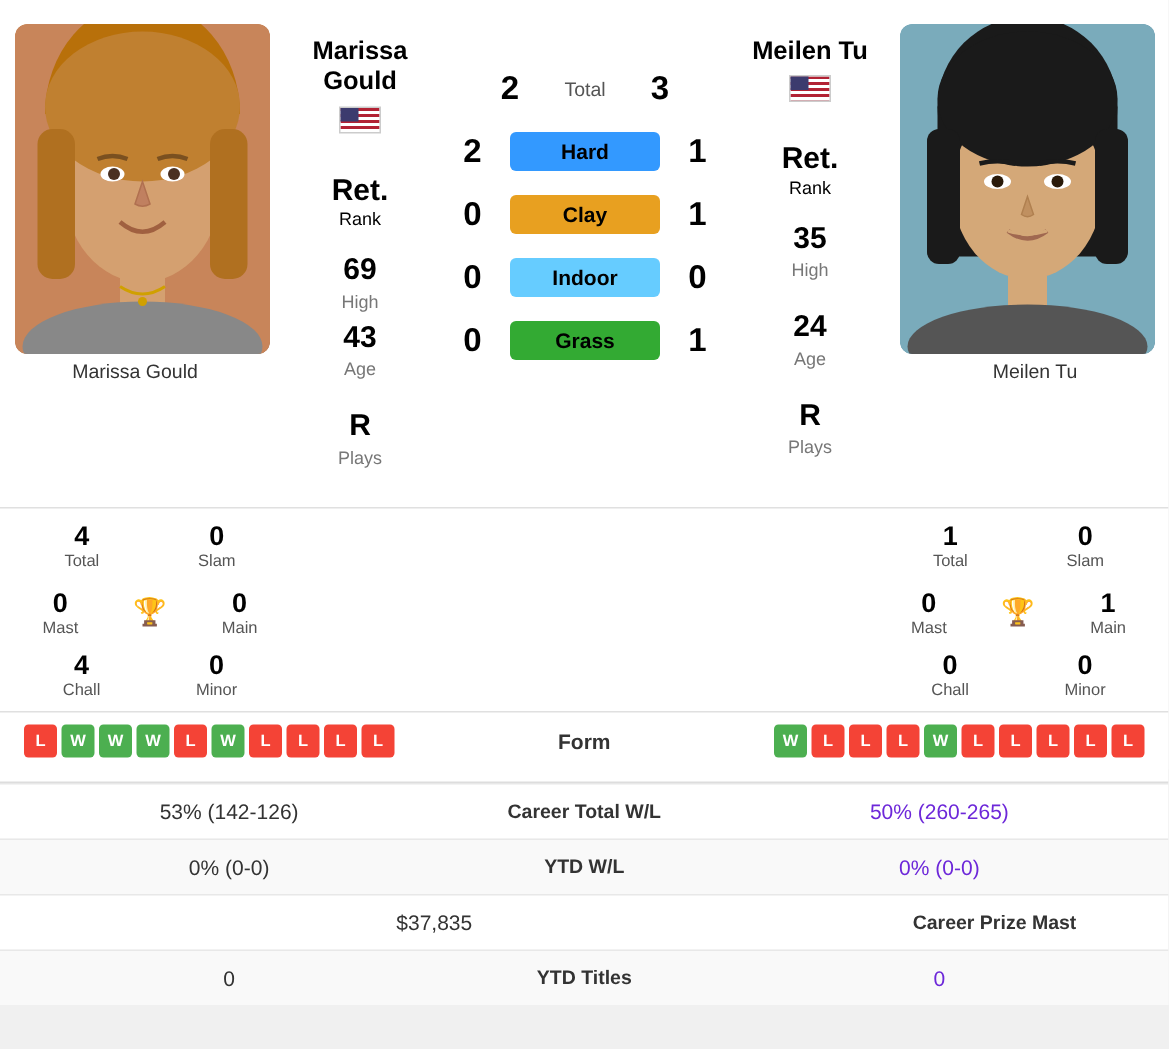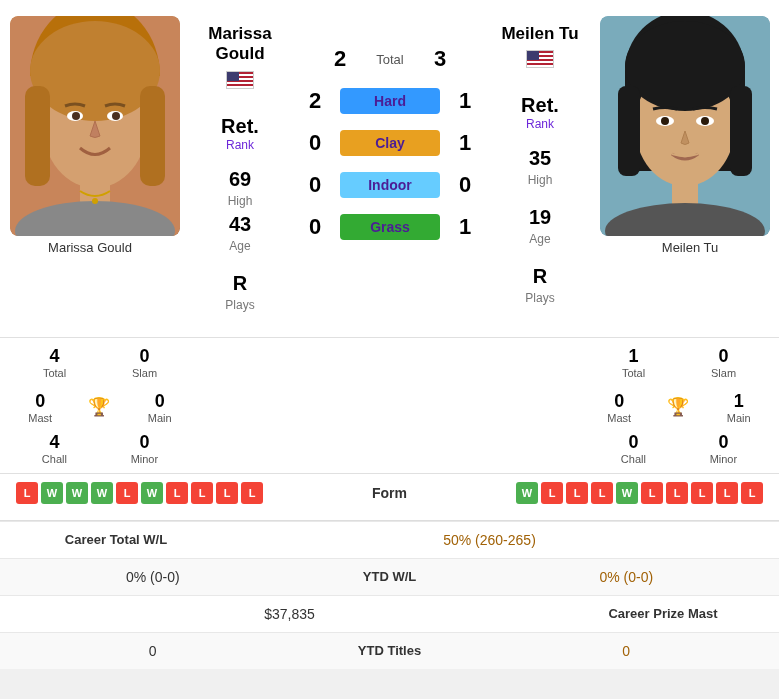--- a/index.html
+++ b/index.html
@@ -134,21 +134,21 @@
       font-size: 13px;
       color: #555;
       width: 50px;
       text-align: center;
     }
 
     .surface-btn {
       width: 100px;
       padding: 5px 10px;
       border-radius: 4px;
-      color: #4c1d95;
+      color: #000000;
       font-size: 14px;
       font-weight: bold;
       text-align: center;
     }
 
     .surface-hard { background: #3399ff; }
     .surface-clay { background: #e8a020; }
     .surface-indoor { background: #66ccff; }
     .surface-grass { background: #33aa33; }
 
@@ -228,39 +228,39 @@
       font-size: 13px;
       font-weight: bold;
       color: #333;
       flex-shrink: 0;
     }
 
     .data-right {
       flex: 1;
       text-align: center;
       font-size: 14px;
-      color: #a16207;
+      color: #6d28d9;
     }
 
     
     .rank-label-block {
       display: flex;
       flex-direction: column;
       align-items: center;
       margin-bottom: 12px;
     }
 
     .rank-value {
       font-size: 20px;
       font-weight: bold;
     }
 
     .rank-sub {
       font-size: 12px;
-      color: #6d28d9;
+      color: #000000;
     }
 
     .player-name-under-photo {
       font-size: 13px;
       text-align: center;
       padding: 4px 0;
       color: #333;
     }
 
     .photo-area-left {
@@ -411,21 +411,21 @@
       <div class="rank-label-block">
         <span class="rank-value">Ret.</span>
         <span class="rank-sub">Rank</span>
       </div>
       <div style="text-align:center; margin-bottom:14px;">
         <span style="font-size:20px;font-weight:bold;">35</span>
         <br>
         <span style="font-size:12px;color:#777;">High</span>
       </div>
       <div style="text-align:center; margin-bottom:14px;">
-        <span style="font-size:20px;font-weight:bold;">19</span>
+        <span style="font-size:20px;font-weight:bold;">24</span>
         <br>
         <span style="font-size:12px;color:#777;">Age</span>
       </div>
       <div style="text-align:center;">
         <span style="font-size:20px;font-weight:bold;">R</span>
         <br>
         <span style="font-size:12px;color:#777;">Plays</span>
       </div>
     </div>
 
@@ -579,20 +579,21 @@
         <div class="form-badge form-l">L</div>
         <div class="form-badge form-l">L</div>
         <div class="form-badge form-l">L</div>
         <div class="form-badge form-l">L</div>
         <div class="form-badge form-l">L</div>
       </div>
   </div>
 
   <div class="stats-table" id="stats-rows">
       <div class="data-row">
+    <div class="data-left">53% (142-126)</div>
     <div class="data-center">Career Total W/L</div>
     <div class="data-right">50% (260-265)</div>
   </div>
       <div class="data-row">
     <div class="data-left">0% (0-0)</div>
     <div class="data-center">YTD W/L</div>
     <div class="data-right">0% (0-0)</div>
   </div>
       <div class="data-row">
     <div class="data-left">$37,835</div>

